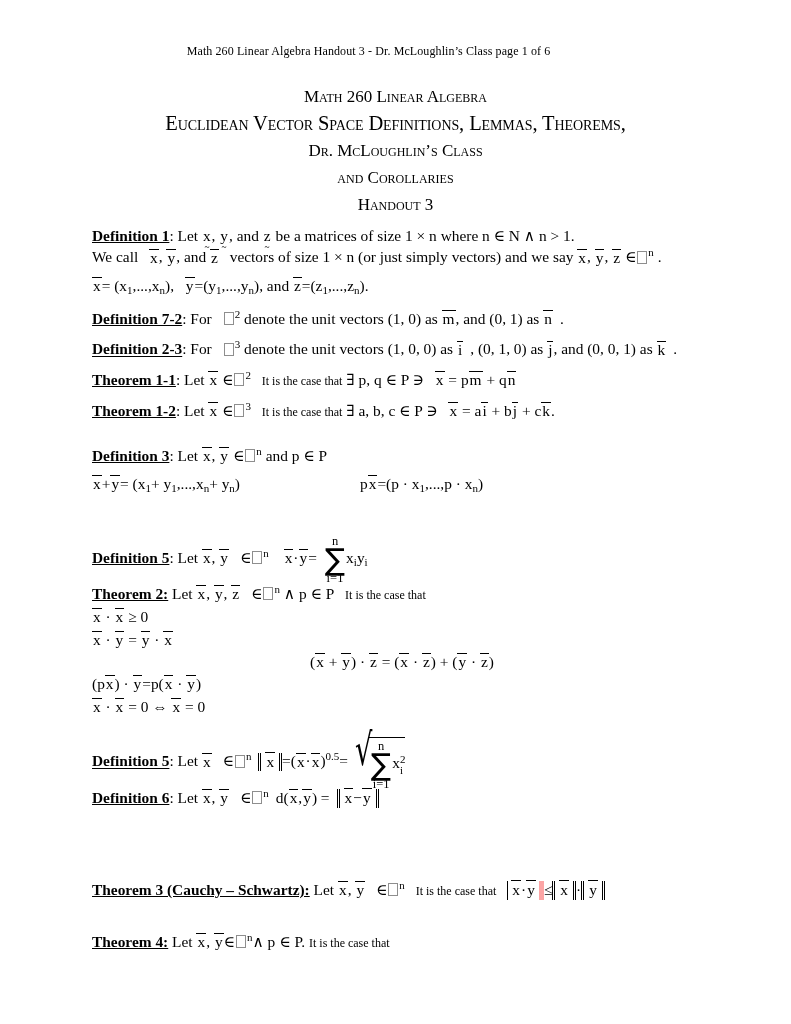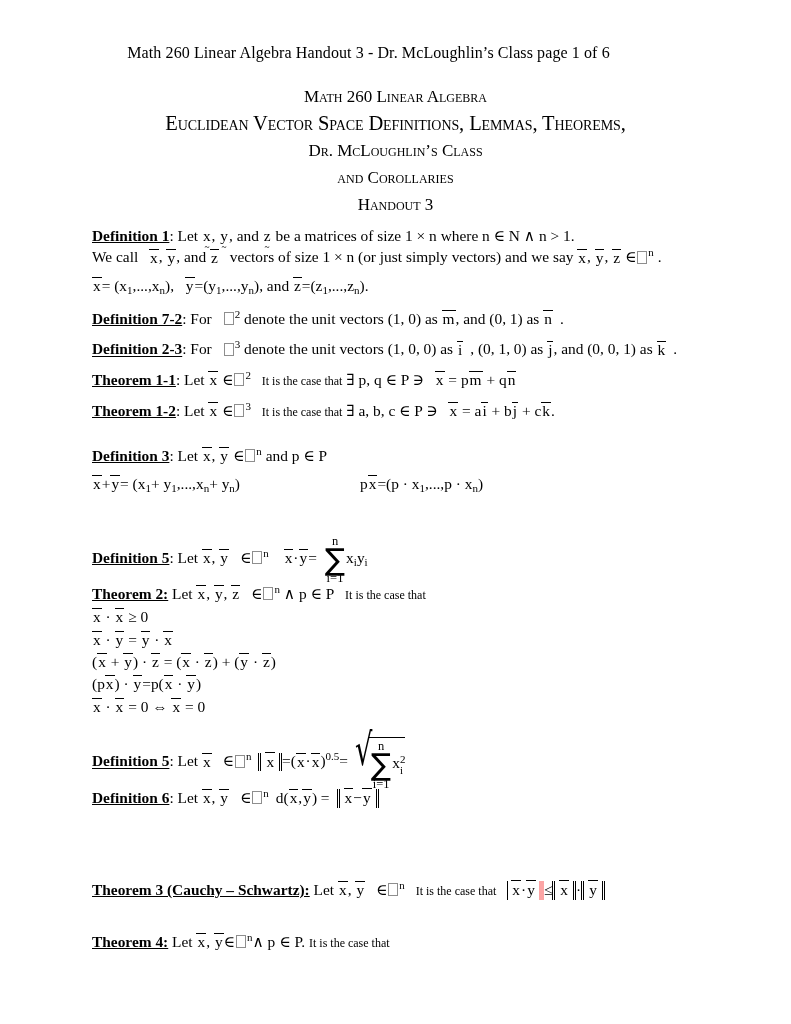--- a/index.html
+++ b/index.html
@@ -17,21 +17,21 @@
     overflow: hidden;
   }
 
   
   .running-head {
     position: absolute;
     top: 44px;
     left: 0;
     width: 697px;
     text-align: center;
-    font-size: 16px;
+    font-size: 12px;
     letter-spacing: 0.1px;
   }
   .running-head .rh-inner { display: inline-block; padding-left: 40px; }
 
   
   .title-block {
     position: absolute;
     top: 83px;
     left: 60px;
     width: 671px;
@@ -278,21 +278,21 @@
     <div class="line" style="margin-bottom:7px;">
       <span class="vec">x</span>
       <span>·</span>
       <span class="vec">y</span>
       <span>=</span>
       <span class="vec">y</span>
       <span>·</span>
       <span class="vec">x</span>
     </div>
 
-    <div class="line" style="margin-bottom:7px;">
+    <div class="line" style="margin-bottom:7px;text-align:center;">
       <span>(</span><span class="vec">x</span>
       <span>+</span>
       <span class="vec">y</span><span>) ·</span>
       <span class="vec">z</span>
       <span>= (</span><span class="vec">x</span>
       <span>·</span>
       <span class="vec">z</span><span>) + (</span><span class="vec">y</span>
       <span>·</span>
       <span class="vec">z</span><span>)</span>
     </div>

